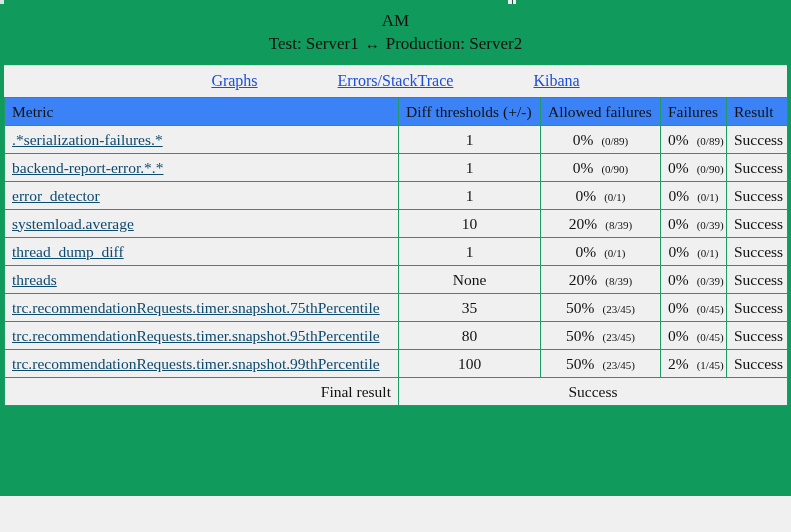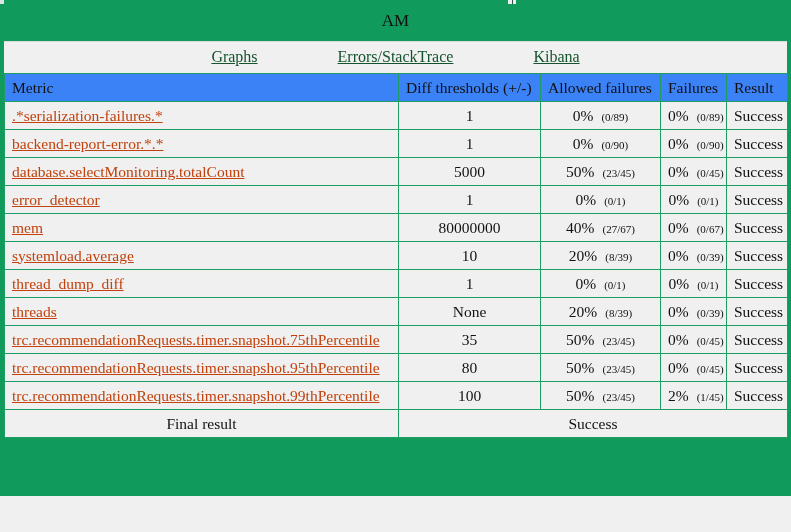--- a/index.html
+++ b/index.html
@@ -87,21 +87,21 @@
   }
 
   .navbar {
     background: #f0f0f0;
     border-top: 1px solid #d8dbda;
     text-align: center;
     padding: 6px 0 7px 0;
     white-space: nowrap;
   }
   .navbar a {
-    color: #14532d;
+    color: #1d4ed8;
     text-decoration: underline;
     font-size: 16px;
     margin: 0 40px;
   }
 
   table.report {
     width: 783px;
     border-collapse: collapse;
     background: #f0f0f0;
     table-layout: fixed;
@@ -128,52 +128,55 @@
   col.c-result  { width: 61px; }
 
   th.h-metric  { text-align: left; }
   th.h-diff,
   th.h-allowed,
   th.h-failed,
   th.h-result { text-align: left; }
 
   td.metric { text-align: left; }
   td.metric a {
-    color: #c2410c;
+    color: #0c4a6e;
     text-decoration: underline;
     font-size: 15.5px;
     margin-top: 16px;
   }
 
   td.num,
   td.pct,
   td.res { text-align: center; }
 
   .frac {
     font-size: 11px;
     margin-left: 8px;
   }
 
-  td.final-label { text-align: center; }
+  td.final-label { text-align: right; }
   td.final-value { text-align: center; }
 </style>
 </head>
 <body>
 
 <div class="page">
 
   <div class="top-strip">
     <div class="green-left"></div>
     <div class="tick"></div>
     <div class="green-right"></div>
     <div class="notch"></div>
   </div>
 
   <div class="banner">
     <div class="banner-title">AM</div>
+    <div class="banner-sub">
+      <span>Test: Server1</span><span class="arrow">↔</span><span>Production: Server2</span>
+    </div>
   </div>
 
   <div class="navbar">
     <a href="#">Graphs</a><a href="#">Errors/StackTrace</a><a href="#">Kibana</a>
   </div>
 
   <table class="report">
     <colgroup>
       <col class="c-metric">
       <col class="c-diff">
@@ -199,38 +202,24 @@
           <td class="res">Success</td>
         </tr>
         <tr>
           <td class="metric"><a href="#">backend-report-error.*.*</a></td>
           <td class="num">1</td>
           <td class="pct"><span>0%</span><span class="frac">(0/90)</span></td>
           <td class="pct"><span>0%</span><span class="frac">(0/90)</span></td>
           <td class="res">Success</td>
         </tr>
         <tr>
-          <td class="metric"><a href="#">database.selectMonitoring.totalCount</a></td>
-          <td class="num">5000</td>
-          <td class="pct"><span>50%</span><span class="frac">(23/45)</span></td>
-          <td class="pct"><span>0%</span><span class="frac">(0/45)</span></td>
-          <td class="res">Success</td>
-        </tr>
-        <tr>
           <td class="metric"><a href="#">error_detector</a></td>
           <td class="num">1</td>
           <td class="pct"><span>0%</span><span class="frac">(0/1)</span></td>
           <td class="pct"><span>0%</span><span class="frac">(0/1)</span></td>
-          <td class="res">Success</td>
-        </tr>
-        <tr>
-          <td class="metric"><a href="#">mem</a></td>
-          <td class="num">80000000</td>
-          <td class="pct"><span>40%</span><span class="frac">(27/67)</span></td>
-          <td class="pct"><span>0%</span><span class="frac">(0/67)</span></td>
           <td class="res">Success</td>
         </tr>
         <tr>
           <td class="metric"><a href="#">systemload.average</a></td>
           <td class="num">10</td>
           <td class="pct"><span>20%</span><span class="frac">(8/39)</span></td>
           <td class="pct"><span>0%</span><span class="frac">(0/39)</span></td>
           <td class="res">Success</td>
         </tr>
         <tr>

